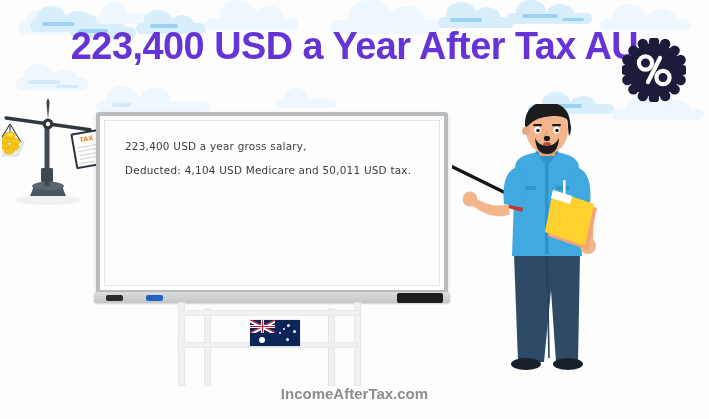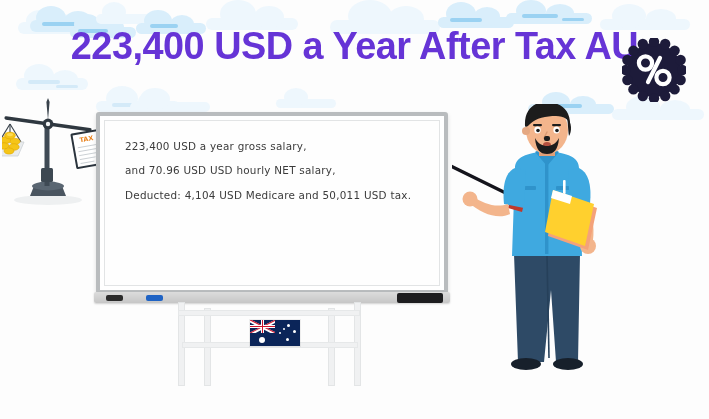--- a/index.html
+++ b/index.html
@@ -332,21 +332,20 @@
         </g>
       </g>
     </svg>
   </div>
 
   <div id="board-wrap">
     <div id="board">
       <div id="board-inner">
         <div id="board-lines">
           <div>223,400 USD a year gross salary,</div>
-          <div>and 70.96 USD USD hourly NET salary,</div>
           <div>Deducted: 4,104 USD Medicare and 50,011 USD tax.</div>
         </div>
       </div>
     </div>
 
     <div id="tray"></div>
     <div class="marker" id="marker-black"></div>
     <div class="marker" id="marker-blue"></div>
     <div id="eraser"></div>
 
@@ -440,14 +439,15 @@
 
       <path d="M95 28 L92 34 L96 34" fill="none" stroke="#d99a72" stroke-width="1.4" stroke-linecap="round"></path>
 
       <ellipse cx="95" cy="41" rx="4" ry="3" fill="#b5503f"></ellipse>
 
       <path d="M83 34 C84 46 88 50 95 50 C102 50 106 46 107 34 C104 40 99 42 95 42 C91 42 86 40 83 34 Z" fill="#1c1c1c"></path>
       <rect x="92" y="32" width="6" height="5" rx="2" fill="#1c1c1c"></rect>
     </svg>
   </div>
 
+  <div id="footer">IncomeAfterTax.com</div>
 
 </div>
 
 </body></html>

